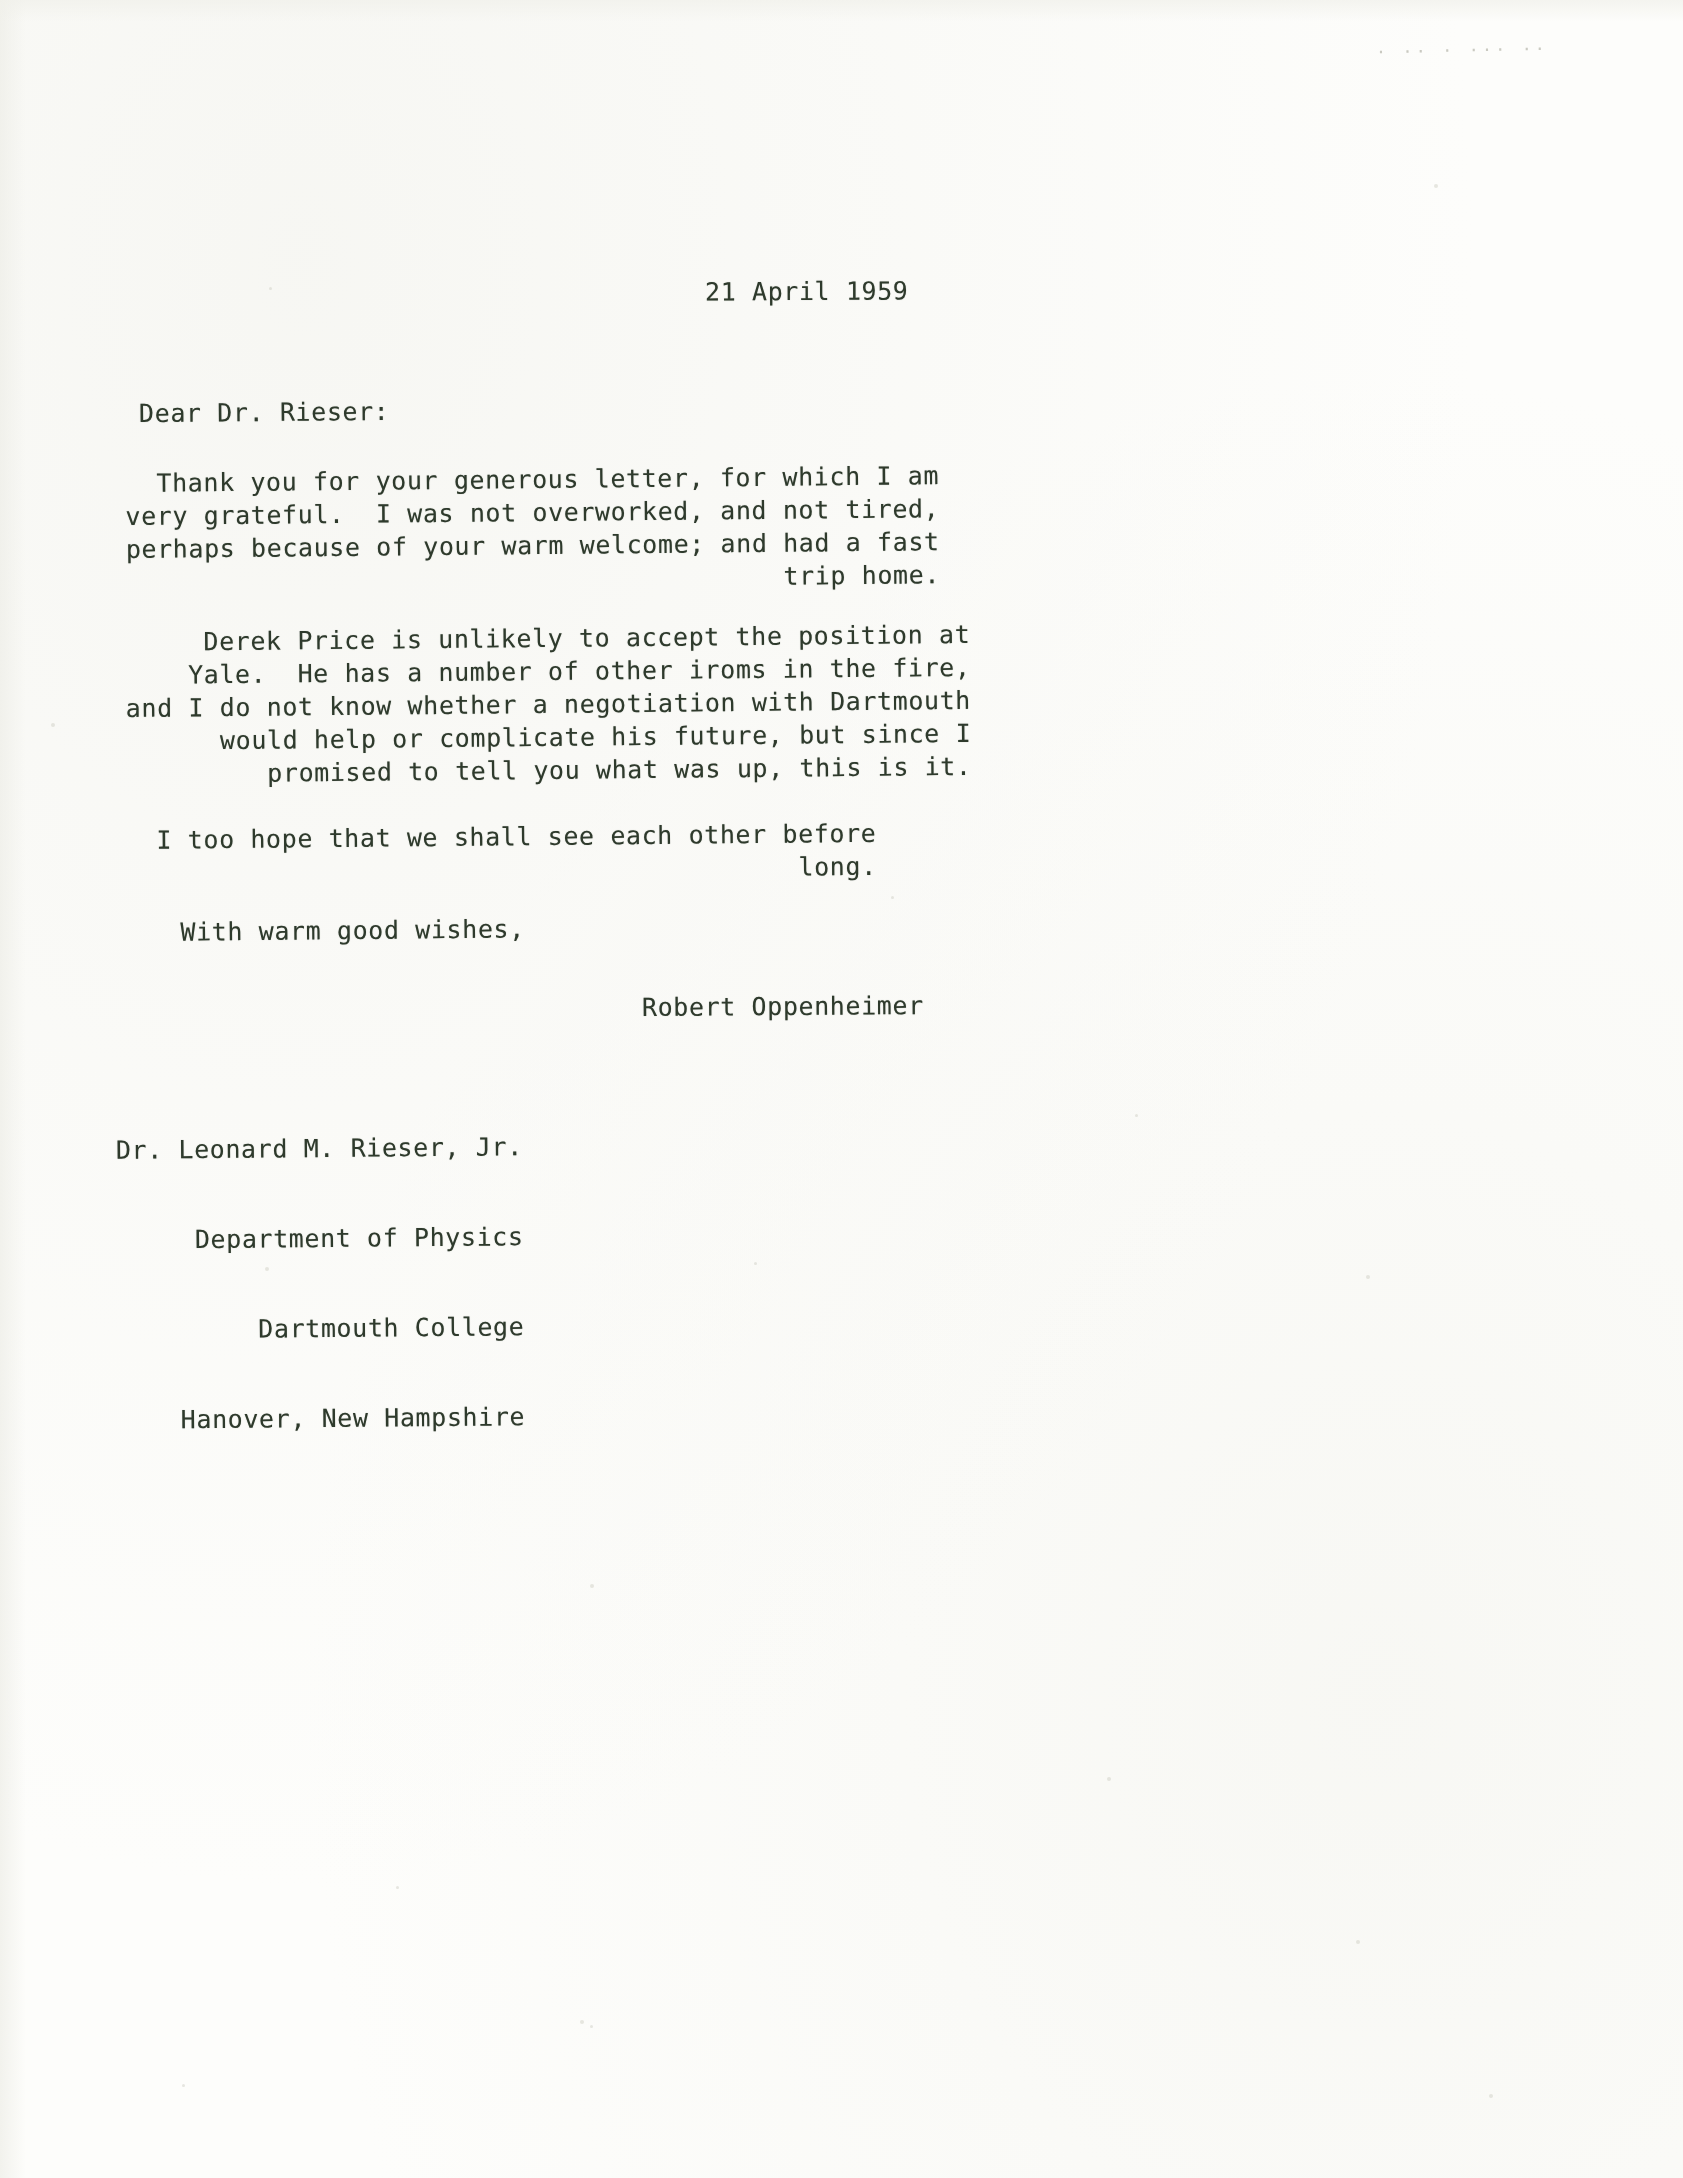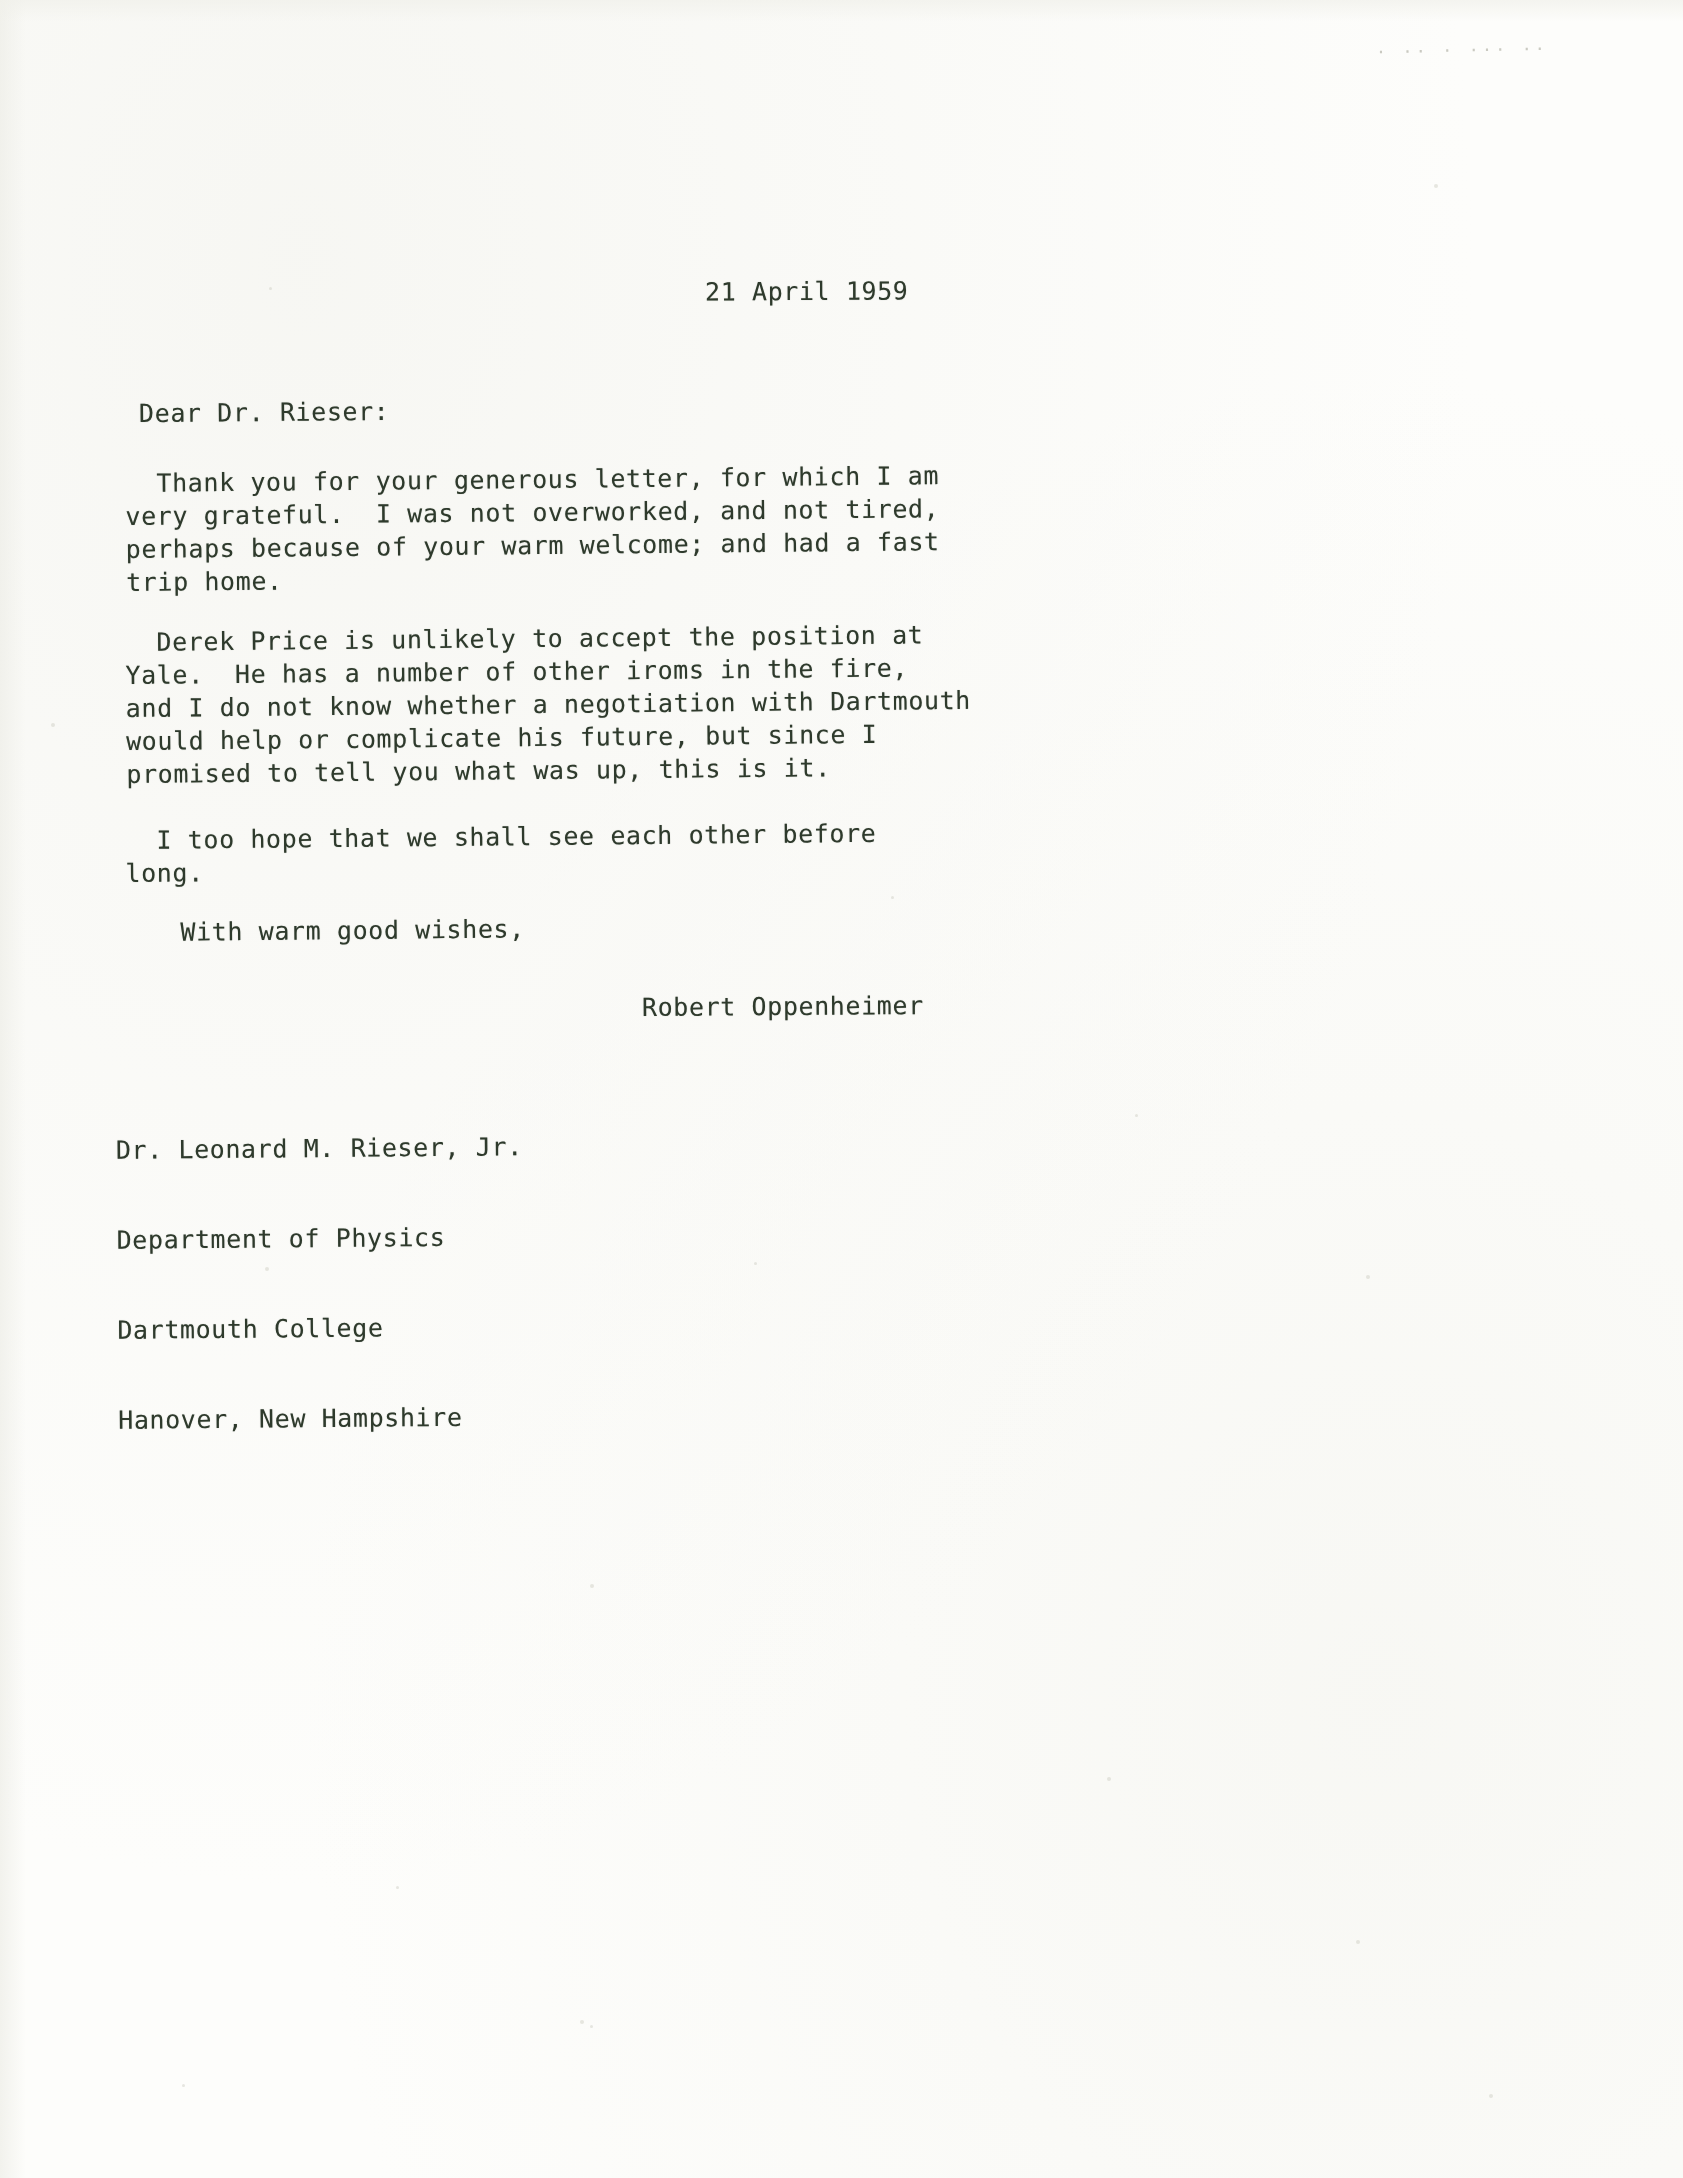--- a/index.html
+++ b/index.html
@@ -33,20 +33,21 @@
     background: #cfcfc6;
     border-radius: 50%;
     opacity: 0.5;
   }
 
   .letter {
     position: absolute;
     left: 0; top: 0;
     width: 1683px;
     height: 2178px;
+    text-align: right;
   }
 
   .typed {
     color: #2e3a2c;
     font-family: "DejaVu Sans Mono", monospace;
     font-size: 25px;
     line-height: 33px;
     letter-spacing: 0.6px;
     white-space: pre-wrap;
     text-shadow: 0 0 1px rgba(46,58,44,0.35);

